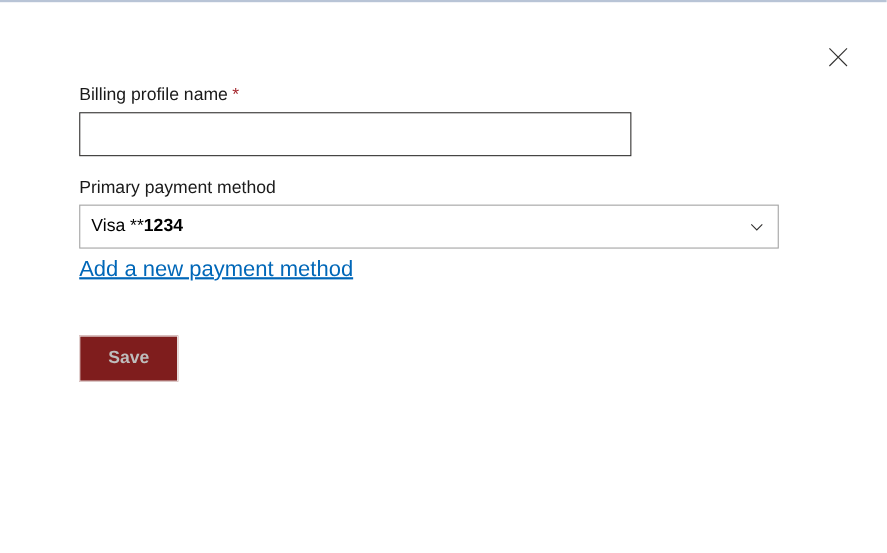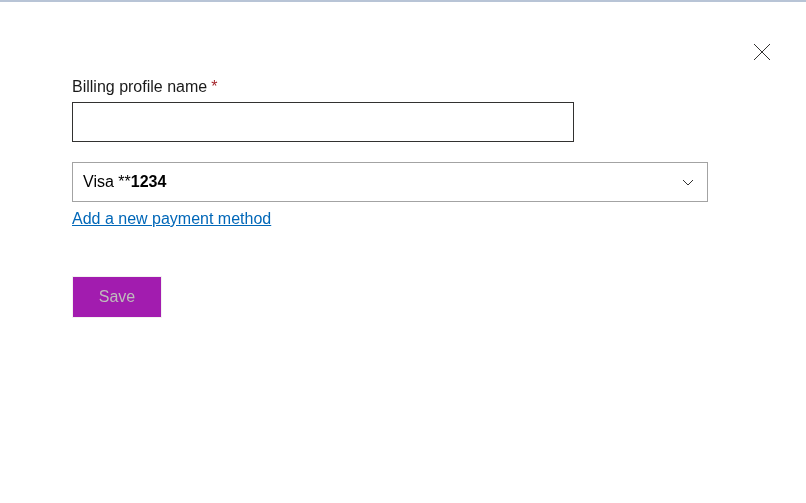--- a/index.html
+++ b/index.html
@@ -77,44 +77,45 @@
       width: 14px;
       height: 14px;
     }
     .dropdown-value .bold {
       font-weight: 700;
     }
     .link {
       display: inline-block;
       color: #0067b8;
       text-decoration: underline;
-      font-size: 16px;
+      font-size: 20px;
       margin-top: 8px;
       cursor: pointer;
     }
     .button-row {
       margin-top: 48px;
       display: flex;
       gap: 14px;
     }
     .btn {
       padding: 0 22px;
       height: 42px;
       font-size: 16px;
       font-family: inherit;
       border: 1px solid #323130;
       background: #ffffff;
       cursor: pointer;
       min-width: 90px;
     }
     .btn-disabled {
-      background: #a21caf;
+      background: #7f1d1d;
       border-color: #f3f2f1;
       color: #bebdbc;
       cursor: not-allowed;
+      font-weight: bold;
     }
   </style>
 </head>
 <body>
 
 <div class="close-btn">
   <svg viewBox="0 0 20 20" fill="none" stroke="#323130" stroke-width="1">
     <line x1="2" y1="2" x2="18" y2="18"></line>
     <line x1="18" y1="2" x2="2" y2="18"></line>
   </svg>
@@ -124,20 +125,21 @@
 
   <div class="form-group">
     <label class="form-label">
       <span>Billing profile name</span><span class="required-asterisk">*</span>
     </label>
     <input type="text" class="text-input" value="" style="">
   </div>
 
 
   <div class="form-group">
+    <label class="form-label">Primary payment method</label>
     <div class="dropdown">
       <span class="dropdown-value"><span>Visa **</span><span class="bold">1234</span></span>
       <svg class="dropdown-chevron" viewBox="0 0 14 14" fill="none" stroke="#323130" stroke-width="1">
         <polyline points="2,5 7,10 12,5"></polyline>
       </svg>
     </div>
     <a class="link">Add a new payment method</a>
   </div>
 
   <div class="button-row">

